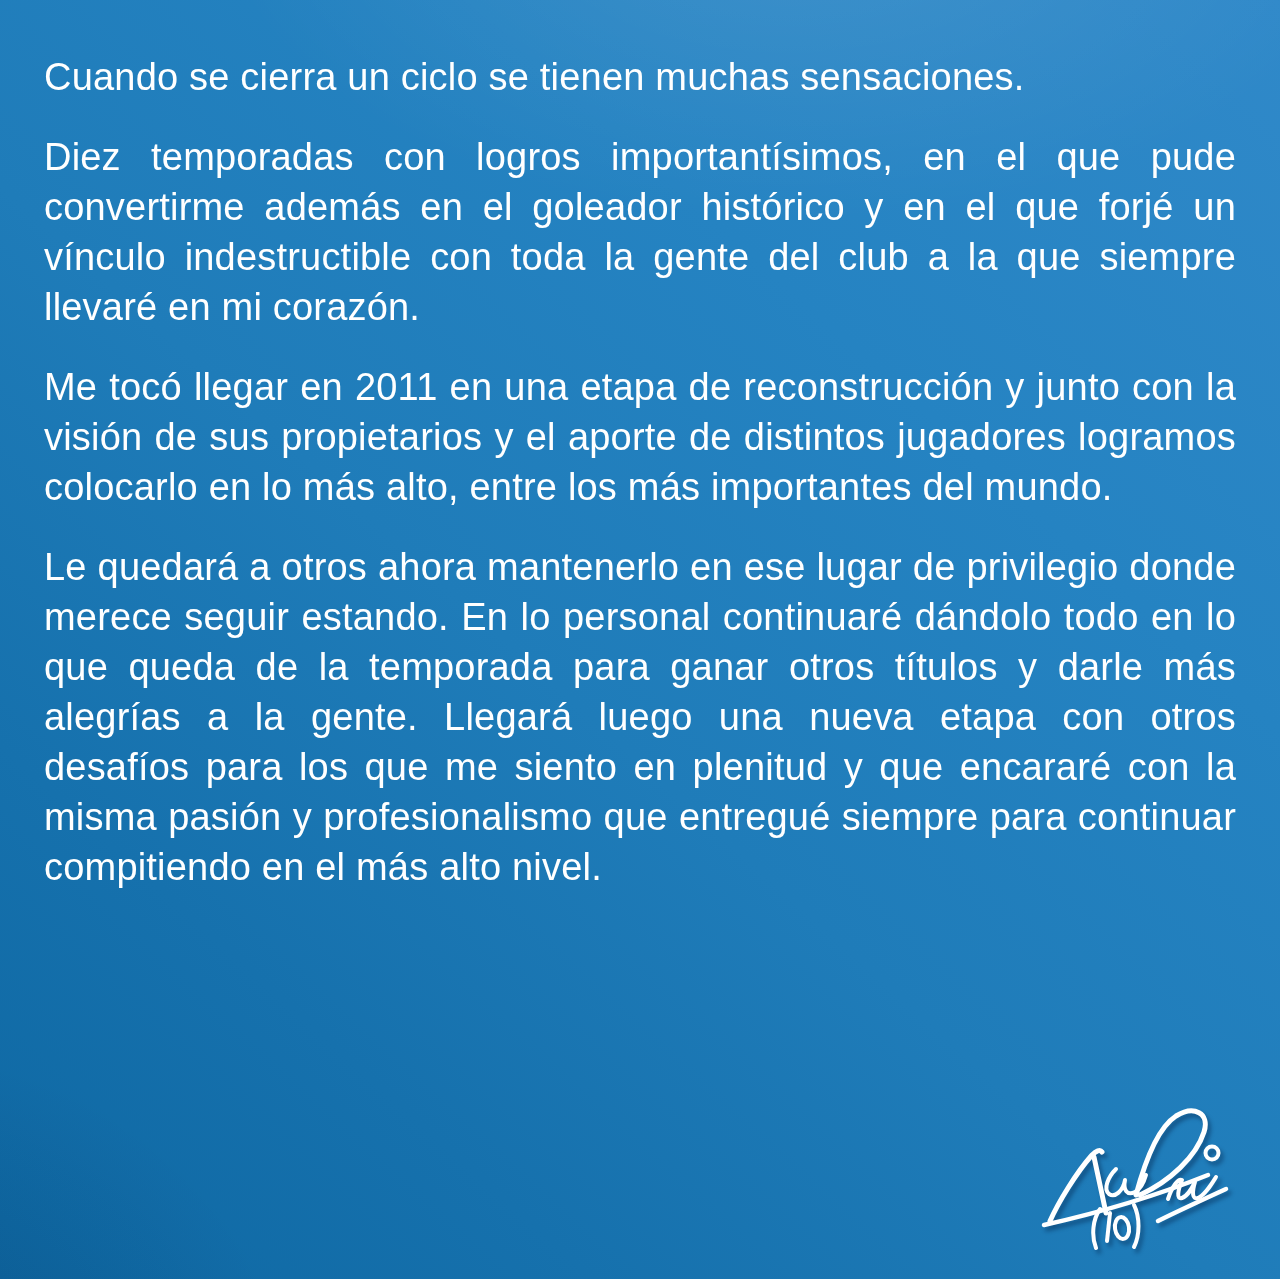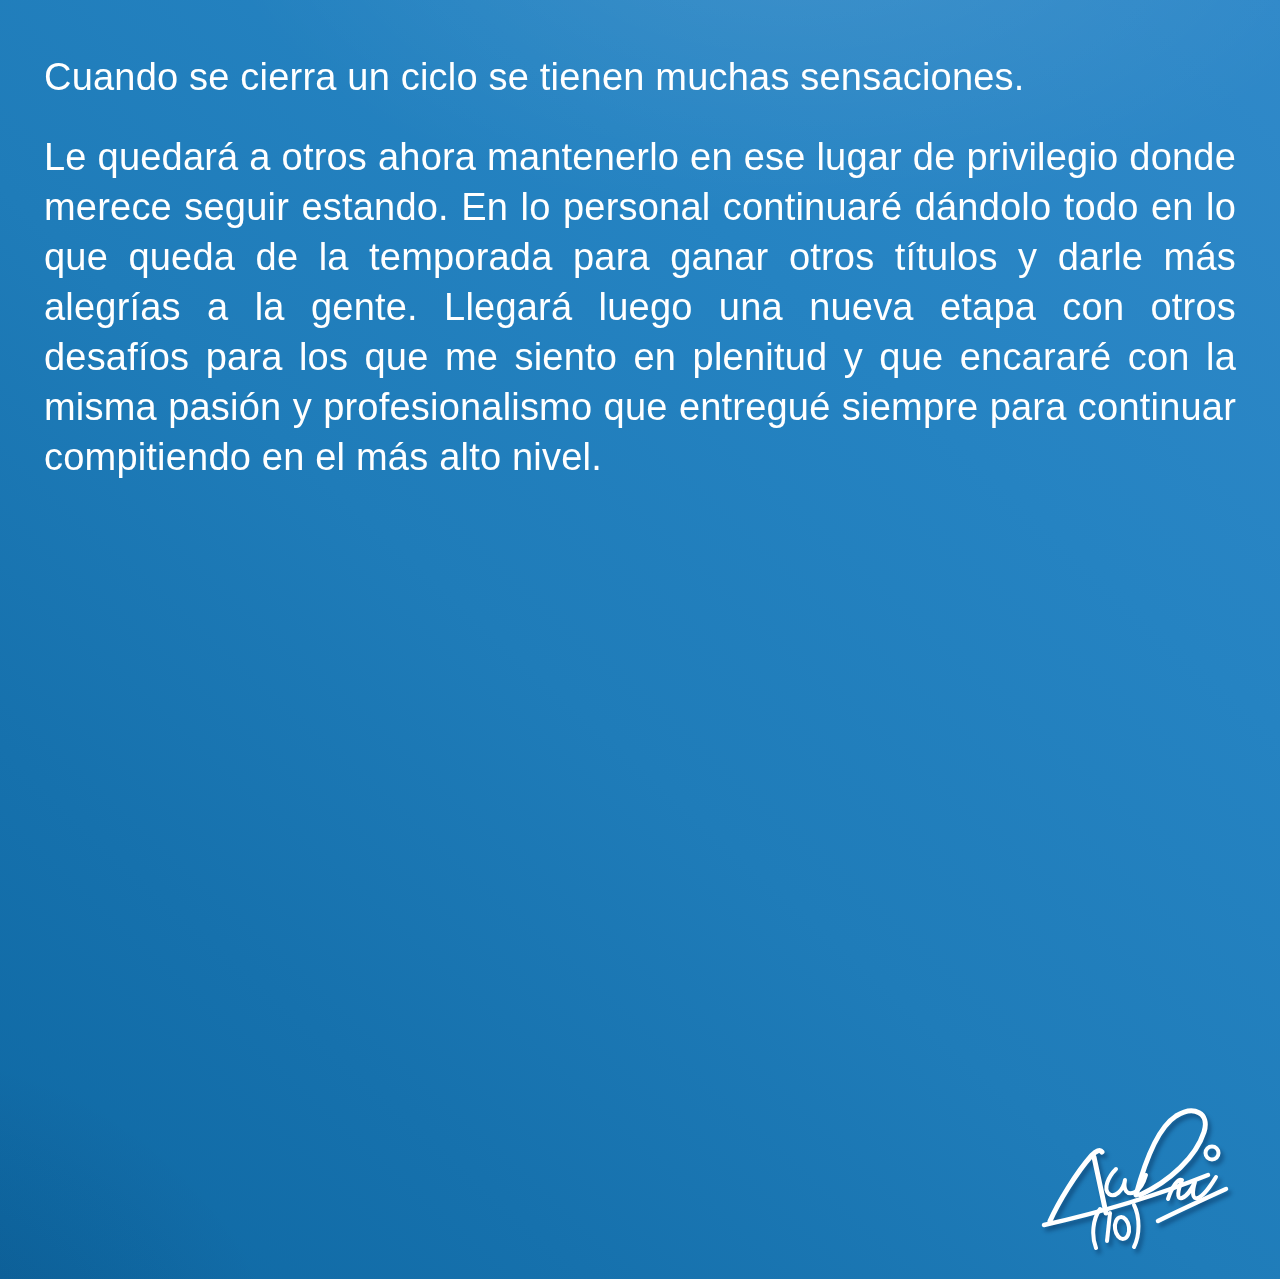--- a/index.html
+++ b/index.html
@@ -56,20 +56,22 @@
     stroke-linejoin:round;
   }
 </style>
 </head>
 <body>
 
 <div class="page">
 
   <div class="statement">
     <p>Cuando se cierra un ciclo se tienen muchas sensaciones.</p>
+    <p>Diez temporadas con logros importantísimos, en el que pude convertirme además en el goleador histórico y en el que forjé un vínculo indestructible con toda la gente del club a la que siempre llevaré en mi corazón.</p>
+    <p>Me tocó llegar en 2011 en una etapa de reconstrucción y junto con la visión de sus propietarios y el aporte de distintos jugadores logramos colocarlo en lo más alto, entre los más importantes del mundo.</p>
     <p>Le quedará a otros ahora mantenerlo en ese lugar de privilegio donde merece seguir estando. En lo personal continuaré dándolo todo en lo que queda de la temporada para ganar otros títulos y darle más alegrías a la gente. Llegará luego una nueva etapa con otros desafíos para los que me siento en plenitud y que encararé con la misma pasión y profesionalismo que entregué siempre para continuar compitiendo en el más alto nivel.</p>
   </div>
 
   <div class="signature" role="img" aria-label="Agüero">
     <svg viewBox="0 0 210 160" xmlns="http://www.w3.org/2000/svg">
 
       <path class="sig-stroke" stroke-width="5" d="M14,116 C22,98 40,68 56,50 C60,46 64,44 66,47"></path>
       <path class="sig-stroke" stroke-width="5" d="M58,52 L70,108"></path>
 
       <path class="sig-stroke" stroke-width="4" d="M80,64 C72,72 67,84 73,89 C79,93 87,86 89,75 C87,85 91,91 99,87 C105,84 108,77 110,70"></path>

